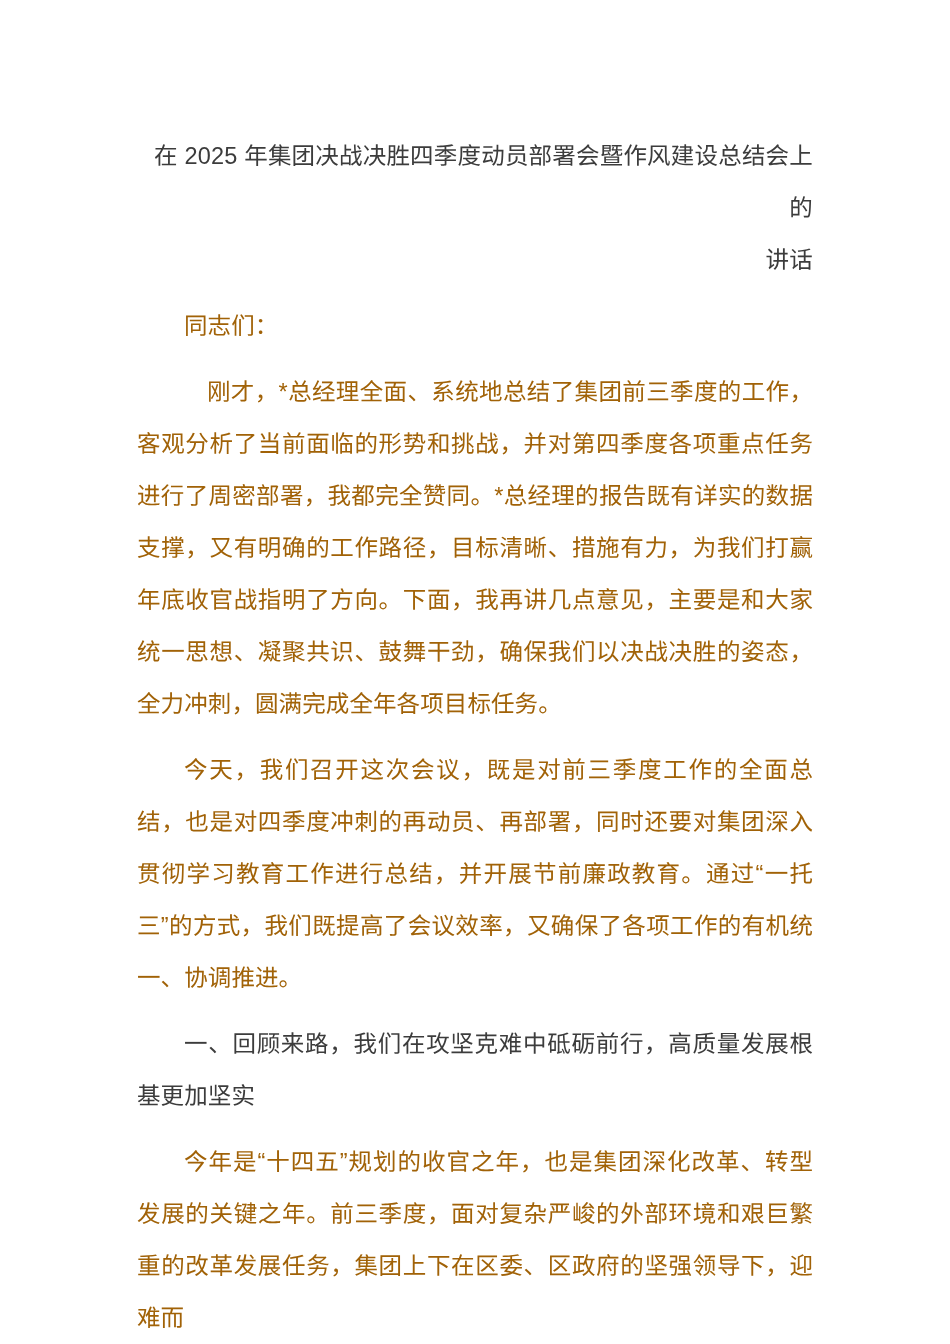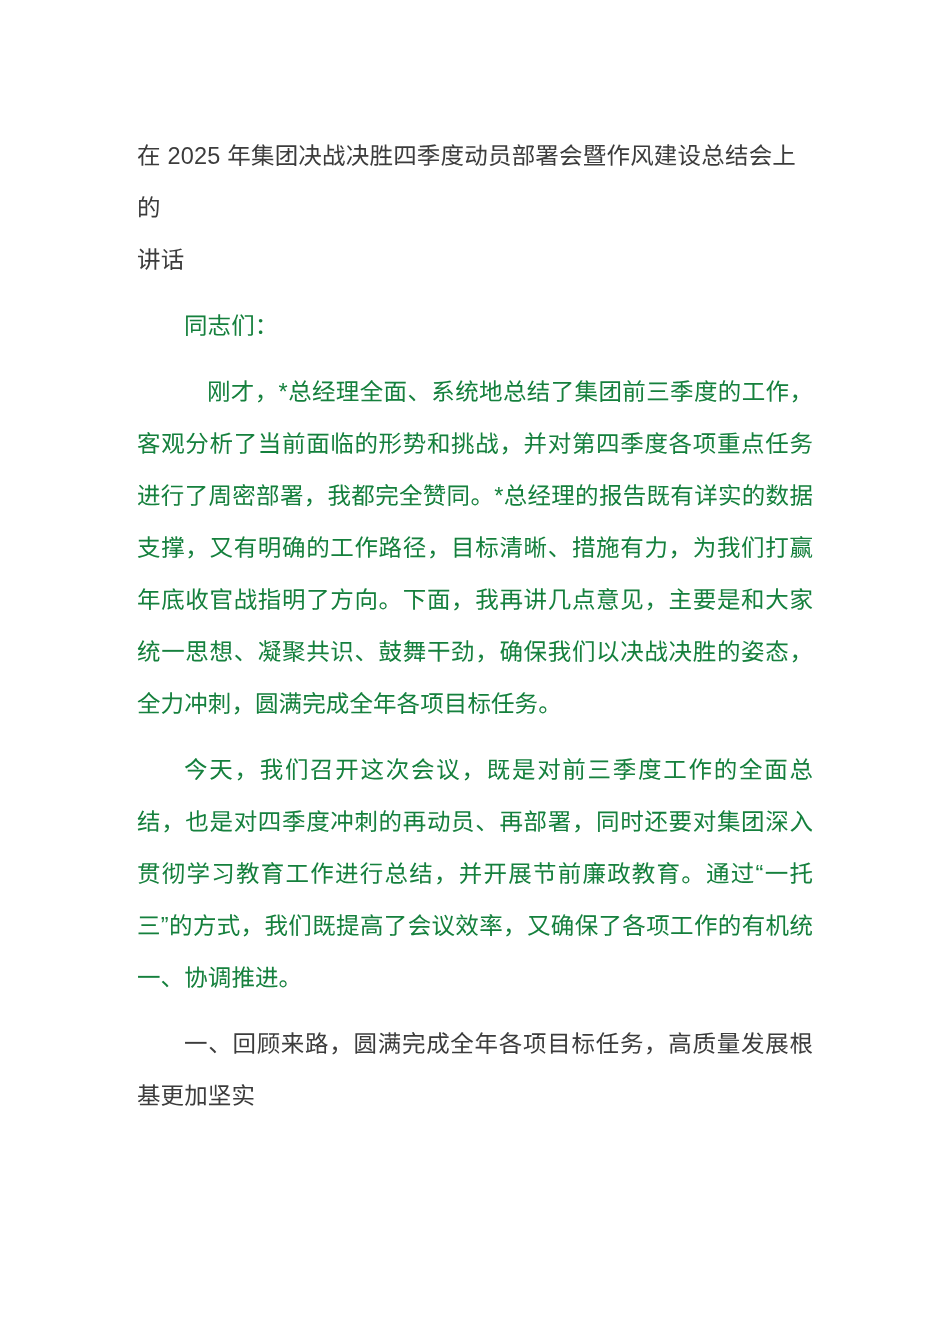--- a/index.html
+++ b/index.html
@@ -29,31 +29,31 @@
     width: 676px;
   }
 
   .doc-title {
     margin: 0;
     padding: 0;
     font-size: 23.5px;
     line-height: 52px;
     font-weight: normal;
     color: #3c3c3c;
-    text-align: left;
+    text-align: right;
     letter-spacing: 0.2px;
     padding-top: 130px;
   }
 
   .para {
     margin: 0;
     padding: 0;
     font-size: 23.5px;
     line-height: 52px;
-    color: #15803d;
+    color: #a16207;
     text-align: justify;
     text-justify: inter-ideograph;
     text-indent: 47px;
     letter-spacing: 0.1px;
   }
 
   .para.gap-before {
     margin-top: 14px;
   }
 
@@ -89,18 +89,19 @@
       <span>在 2025 年集团决战决胜四季度动员部署会暨作风建设总结会上的</span><br>
       <span>讲话</span>
     </h1>
 
     <p class="para gap-before">同志们：</p>
 
     <p class="para gap-before indent-3">刚才，*总经理全面、系统地总结了集团前三季度的工作，客观分析了当前面临的形势和挑战，并对第四季度各项重点任务进行了周密部署，我都完全赞同。*总经理的报告既有详实的数据支撑，又有明确的工作路径，目标清晰、措施有力，为我们打赢年底收官战指明了方向。下面，我再讲几点意见，主要是和大家统一思想、凝聚共识、鼓舞干劲，确保我们以决战决胜的姿态，全力冲刺，圆满完成全年各项目标任务。</p>
 
     <p class="para gap-before">今天，我们召开这次会议，既是对前三季度工作的全面总结，也是对四季度冲刺的再动员、再部署，同时还要对集团深入贯彻学习教育工作进行总结，并开展节前廉政教育。通过“一托三”的方式，我们既提高了会议效率，又确保了各项工作的有机统一、协调推进。</p>
 
-    <p class="heading gap-before">一、回顾来路，圆满完成全年各项目标任务，高质量发展根基更加坚实</p>
+    <p class="heading gap-before">一、回顾来路，我们在攻坚克难中砥砺前行，高质量发展根基更加坚实</p>
 
+    <p class="para gap-before">今年是“十四五”规划的收官之年，也是集团深化改革、转型发展的关键之年。前三季度，面对复杂严峻的外部环境和艰巨繁重的改革发展任务，集团上下在区委、区政府的坚强领导下，迎难而</p>
 
   </div>
 
 </div>
 
 </body></html>

